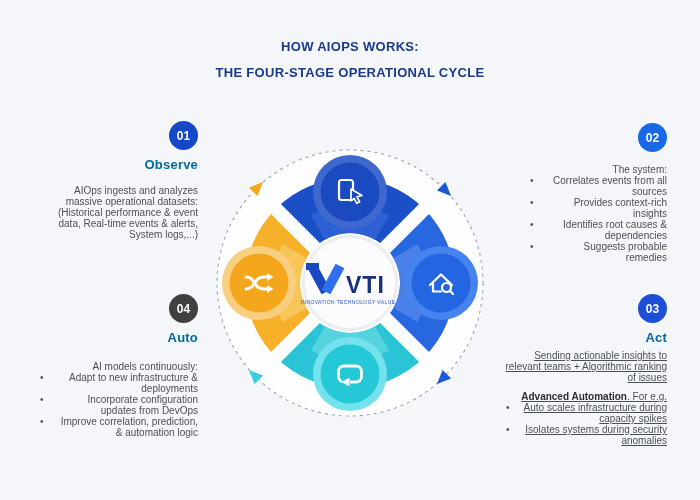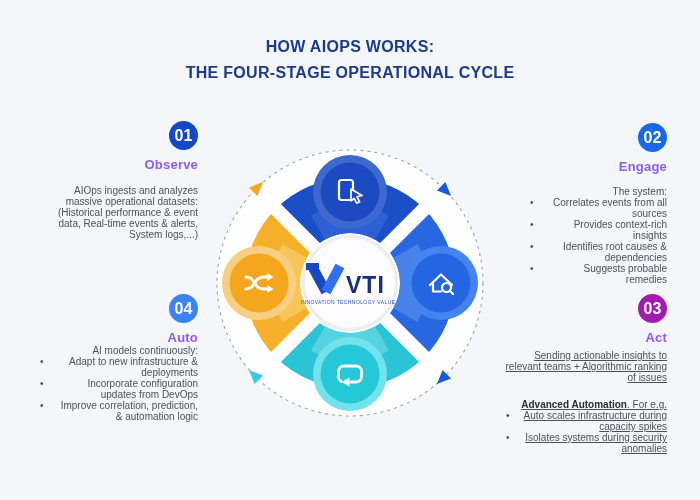--- a/index.html
+++ b/index.html
@@ -4,56 +4,56 @@
 <style>
   html,body{margin:0;padding:0;}
   body{
     width:700px;height:500px;position:relative;overflow:hidden;
     background:#f5f6fa;
     font-family:"Liberation Sans", sans-serif;
     color:#4b5058;
   }
   .title{
     position:absolute;top:34px;left:0;width:700px;text-align:center;
-    color:#1a3a8c;font-weight:bold;font-size:16px;line-height:26px;letter-spacing:.3px;
+    color:#1a3a8c;font-weight:bold;font-size:13px;line-height:26px;letter-spacing:.3px;
   }
   .stage{position:absolute;}
   .stage .badge{
     width:29px;height:29px;border-radius:50%;display:inline-flex;
     align-items:center;justify-content:center;
-    color:#fff;font-size:16px;font-weight:bold;
+    color:#fff;font-size:12px;font-weight:bold;
   }
   .badge-01{background:#1448c6;}
   .badge-02{background:#1868e8;}
-  .badge-03{background:#a21caf;}
-  .badge-04{background:#3b82f6;}
+  .badge-03{background:#1d4ed8;}
+  .badge-04{background:#404040;}
   .stage h3{
-    margin:7px 0 0 0;font-size:13px;font-weight:bold;color:#8b5cf6;letter-spacing:.2px;
+    margin:7px 0 0 0;font-size:13px;font-weight:bold;color:#0369a1;letter-spacing:.2px;
   }
   .stage .body{font-size:10px;line-height:11px;color:#4b5058;}
   .stage .intro{margin:0;}
   .pre{white-space:pre-line;}
   .stage ul{list-style:none;margin:0;padding:0;}
   .stage li{position:relative;padding-left:14px;}
   .stage li::before{content:"•";position:absolute;left:4px;top:0;color:#4b5058;}
   
   .stage-left{width:158px;left:40px;text-align:right;}
   .stage-left li{text-align:right;padding-left:13px;}
   .stage-left li::before{left:0;}
   
   .stage-right{width:165px;left:502px;text-align:right;}
   #stage-observe{top:121px;}
   #stage-observe .body{margin-top:13px;}
   #stage-engage{top:123px;}
   #stage-engage .body{margin-top:12px;margin-left:24px;}
   #stage-learn{top:294px;}
-  #stage-learn .body{margin-top:0;}
+  #stage-learn .body{margin-top:16px;}
   #stage-act{top:294px;}
   #stage-act .body{margin-top:5px;text-decoration:underline;}
-  #stage-act .para2{margin-top:16px;}
+  #stage-act .para2{margin-top:8px;}
   #stage-act strong{color:#2a2e34;}
   .diagram{position:absolute;left:190px;top:123px;width:320px;height:320px;}
 </style>
 </head>
 <body>
 
 <div class="title">
   <div>HOW AIOPS WORKS:</div>
   <div>THE FOUR-STAGE OPERATIONAL CYCLE</div>
 </div>
@@ -63,21 +63,20 @@
   <h3>Observe</h3>
   <div class="body pre">AIOps ingests and analyzes
 massive operational datasets:
 (Historical performance &amp; event
 data, Real-time events &amp; alerts,
 System logs,...)</div>
 </div>
 
 <div class="stage stage-right" id="stage-engage">
   <span class="badge badge-02">02</span>
-  <h3>Engage</h3>
   <div class="body">
     <p class="intro">The system:</p>
     <ul>
         <li>Correlates events from all sources</li>
         <li>Provides context-rich insights</li>
         <li>Identifies root causes &amp; dependencies</li>
         <li>Suggests probable remedies</li>
       </ul>
   </div>
 </div>

